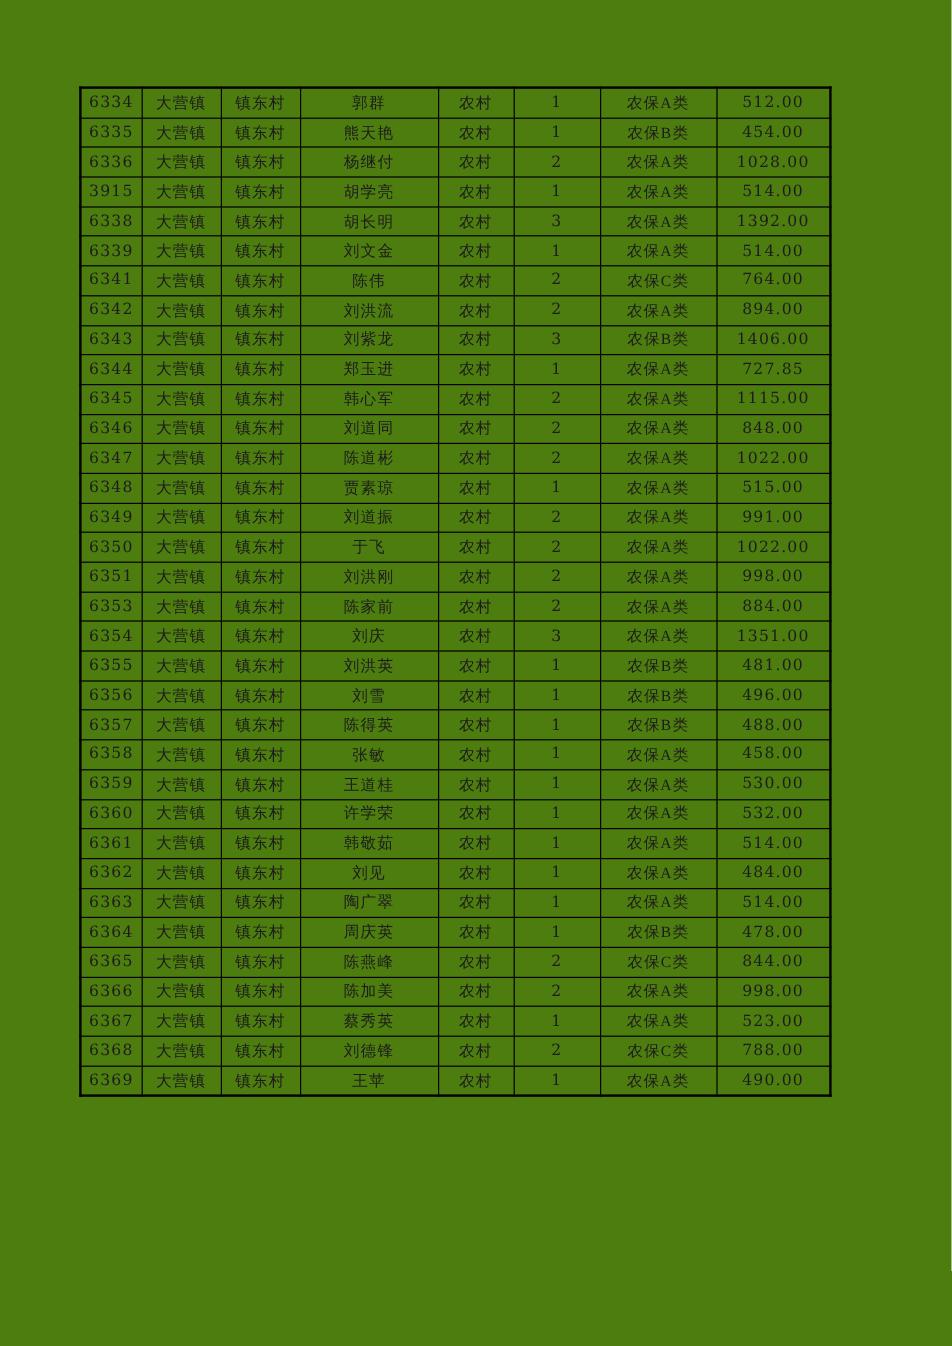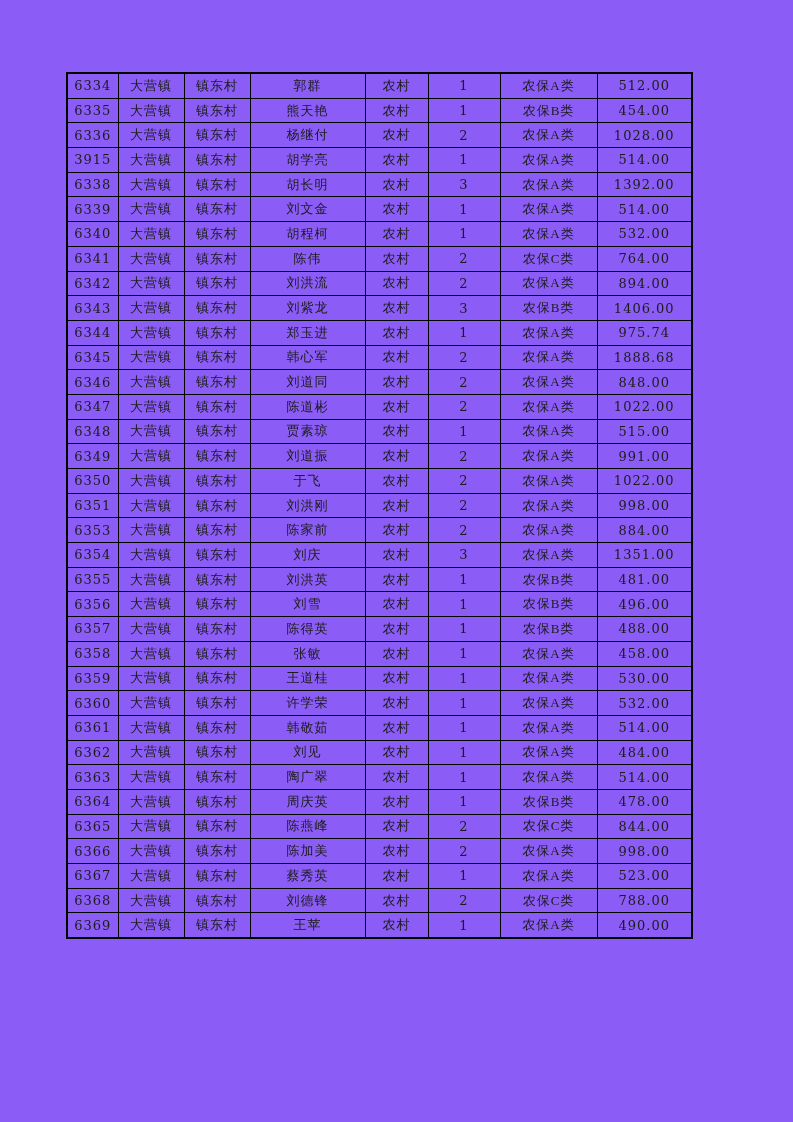--- a/index.html
+++ b/index.html
@@ -5,21 +5,21 @@
   html, body {
     margin: 0;
     padding: 0;
     background: #ffffff;
     font-family: "Liberation Serif", "DejaVu Serif", serif;
   }
   .page {
     position: relative;
     width: 793px;
     height: 1122px;
-    background: #8b5cf6;
+    background: #4d7c0f;
     overflow: hidden;
   }
   table.data-table {
     position: absolute;
     left: 66px;
     top: 72px;
     width: 625px;
     border-collapse: collapse;
     table-layout: fixed;
     border: 2px solid #000000;
@@ -113,30 +113,20 @@
           <td class="col-id">6339</td>
           <td class="col-text">大营镇</td>
           <td class="col-text">镇东村</td>
           <td class="col-text">刘文金</td>
           <td class="col-text">农村</td>
           <td class="col-count">1</td>
           <td class="col-text">农保A类</td>
           <td class="col-amount">514.00</td>
         </tr>
         <tr>
-          <td class="col-id">6340</td>
-          <td class="col-text">大营镇</td>
-          <td class="col-text">镇东村</td>
-          <td class="col-text">胡程柯</td>
-          <td class="col-text">农村</td>
-          <td class="col-count">1</td>
-          <td class="col-text">农保A类</td>
-          <td class="col-amount">532.00</td>
-        </tr>
-        <tr>
           <td class="col-id">6341</td>
           <td class="col-text">大营镇</td>
           <td class="col-text">镇东村</td>
           <td class="col-text">陈伟</td>
           <td class="col-text">农村</td>
           <td class="col-count">2</td>
           <td class="col-text">农保C类</td>
           <td class="col-amount">764.00</td>
         </tr>
         <tr>
@@ -160,31 +150,31 @@
           <td class="col-amount">1406.00</td>
         </tr>
         <tr>
           <td class="col-id">6344</td>
           <td class="col-text">大营镇</td>
           <td class="col-text">镇东村</td>
           <td class="col-text">郑玉进</td>
           <td class="col-text">农村</td>
           <td class="col-count">1</td>
           <td class="col-text">农保A类</td>
-          <td class="col-amount">975.74</td>
+          <td class="col-amount">727.85</td>
         </tr>
         <tr>
           <td class="col-id">6345</td>
           <td class="col-text">大营镇</td>
           <td class="col-text">镇东村</td>
           <td class="col-text">韩心军</td>
           <td class="col-text">农村</td>
           <td class="col-count">2</td>
           <td class="col-text">农保A类</td>
-          <td class="col-amount">1888.68</td>
+          <td class="col-amount">1115.00</td>
         </tr>
         <tr>
           <td class="col-id">6346</td>
           <td class="col-text">大营镇</td>
           <td class="col-text">镇东村</td>
           <td class="col-text">刘道同</td>
           <td class="col-text">农村</td>
           <td class="col-count">2</td>
           <td class="col-text">农保A类</td>
           <td class="col-amount">848.00</td>

